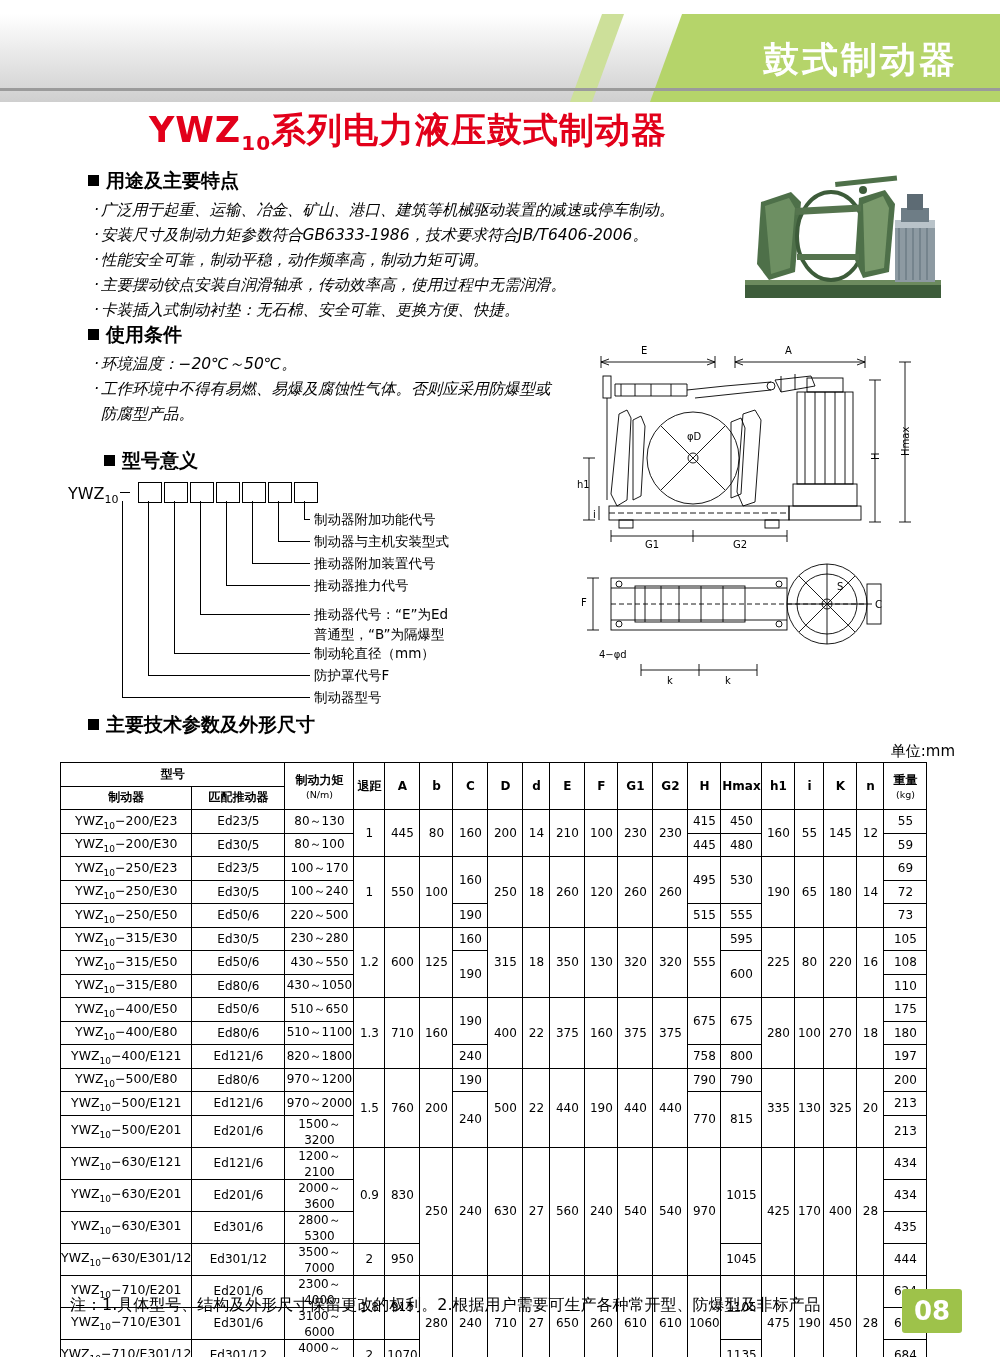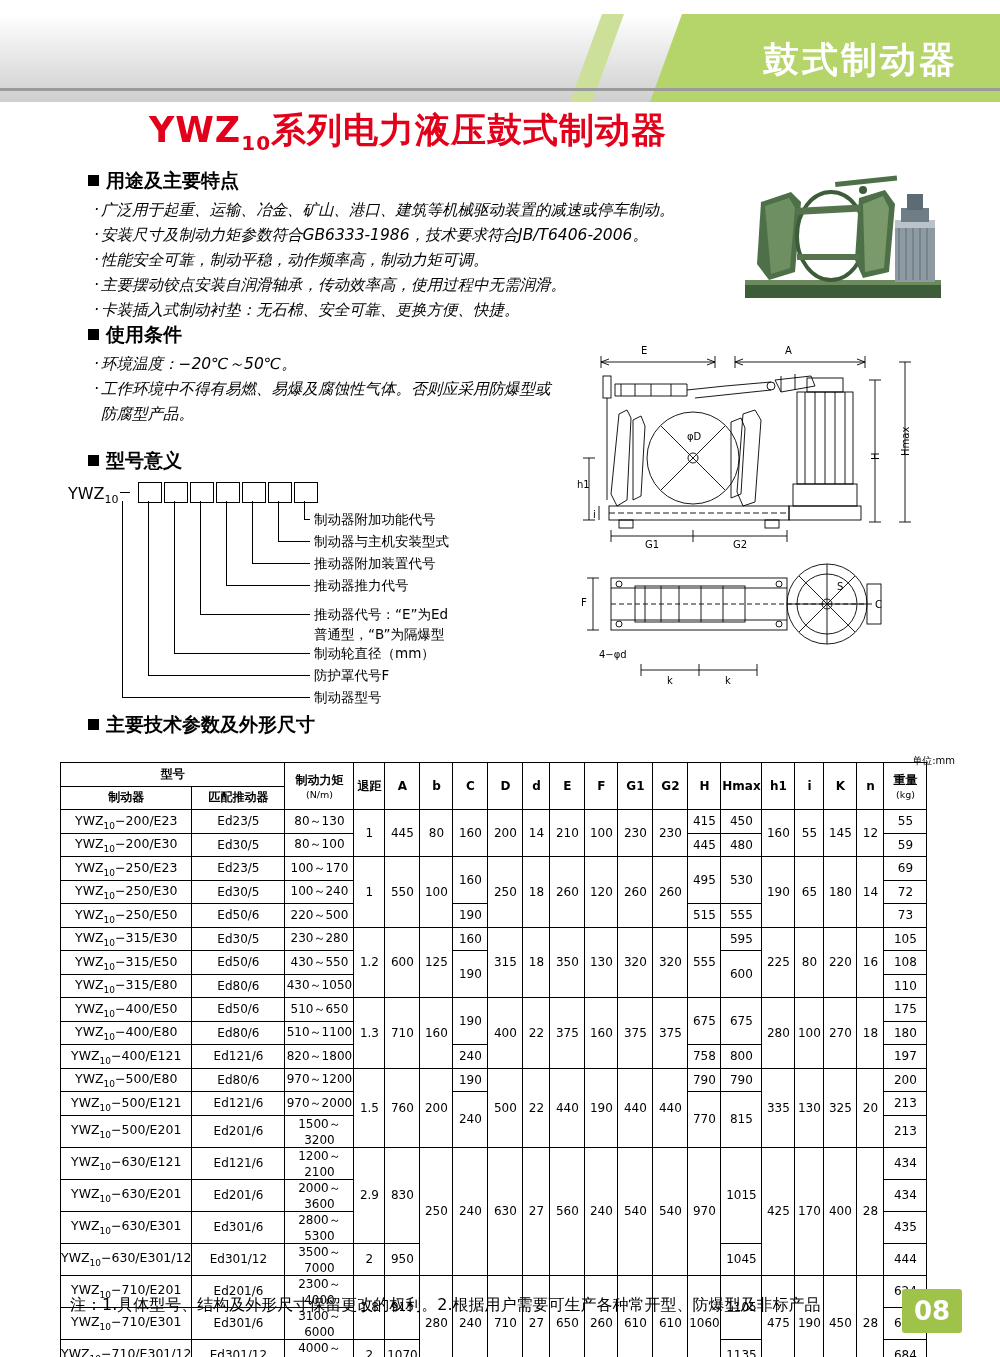--- a/index.html
+++ b/index.html
@@ -69,21 +69,21 @@
   .hline{position:absolute;height:1.2px;background:#000;}
   .mtext{position:absolute;font-size:13.5px;white-space:nowrap;}
   
   .photo{
     position:absolute;left:735px;top:168px;width:222px;height:140px;
     overflow:hidden;
   }
   
   .drawing{position:absolute;left:575px;top:340px;width:420px;height:360px;}
   
-  .unit-note{position:absolute;right:45px;top:742px;font-size:10px;margin-top:12px;}
+  .unit-note{position:absolute;right:45px;top:742px;font-size:15px;}
   table.spec{
     position:absolute;left:60px;top:762px;border-collapse:collapse;
     font-size:12px;
   }
   table.spec th,table.spec td{
     border:1px solid #000;text-align:center;vertical-align:middle;
     padding:0;height:22.5px;
   }
   table.spec th{font-weight:bold;font-size:12px;}
   td.model{text-align:left;padding-left:6px;white-space:nowrap;font-size:12.5px;}
@@ -123,21 +123,21 @@
 
 <div class="sec-head" style="left:88px;top:322px;">
   <span class="sq"></span><span>使用条件</span>
 </div>
 <div class="bullets" style="left:94px;top:352px;">
   <div><span class="dot">·</span><span>环境温度：−20℃～50℃。</span></div>
   <div><span class="dot">·</span><span>工作环境中不得有易燃、易爆及腐蚀性气体。否则应采用防爆型或</span></div>
   <div style="padding-left:7px;"><span>防腐型产品。</span></div>
 </div>
 
-<div class="sec-head" style="left:88px;top:448px;">
+<div class="sec-head" style="left:104px;top:448px;">
   <span class="sq"></span><span>型号意义</span>
 </div>
 
 <div class="model-area">
   <div class="ywz-label">
     <span>YWZ</span><span class="sub">10</span>
   </div>
   <div class="dashline"></div>
 
   <div class="box" style="left:78px;"></div>
@@ -560,21 +560,21 @@
       <tr>
         <td class="model">YWZ<span class="sub">10</span>−500/E201</td>
         <td>Ed201/6</td>
         <td>1500～3200</td>
         <td>213</td>
       </tr>
       <tr>
         <td class="model">YWZ<span class="sub">10</span>−630/E121</td>
         <td>Ed121/6</td>
         <td>1200～2100</td>
-        <td rowspan="3">2.9</td>
+        <td rowspan="3">0.9</td>
         <td rowspan="3">830</td>
         <td rowspan="4">250</td>
         <td rowspan="4">240</td>
         <td rowspan="4">630</td>
         <td rowspan="4">27</td>
         <td rowspan="4">560</td>
         <td rowspan="4">240</td>
         <td rowspan="4">540</td>
         <td rowspan="4">540</td>
         <td rowspan="4">970</td>

